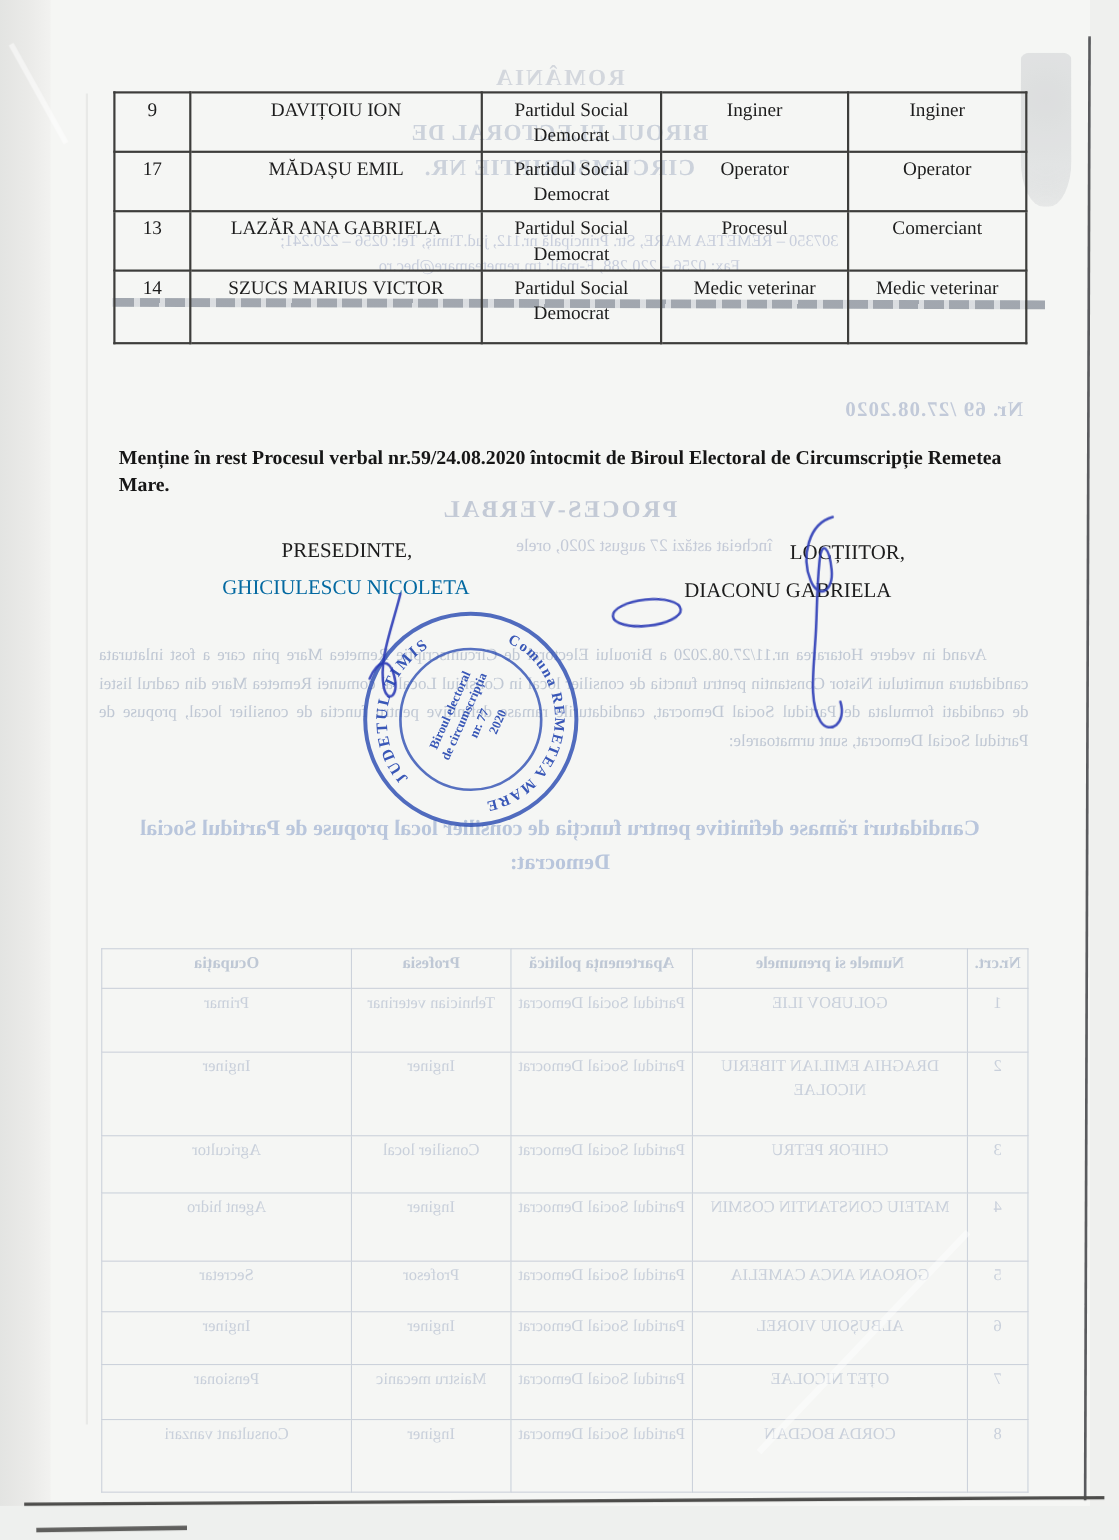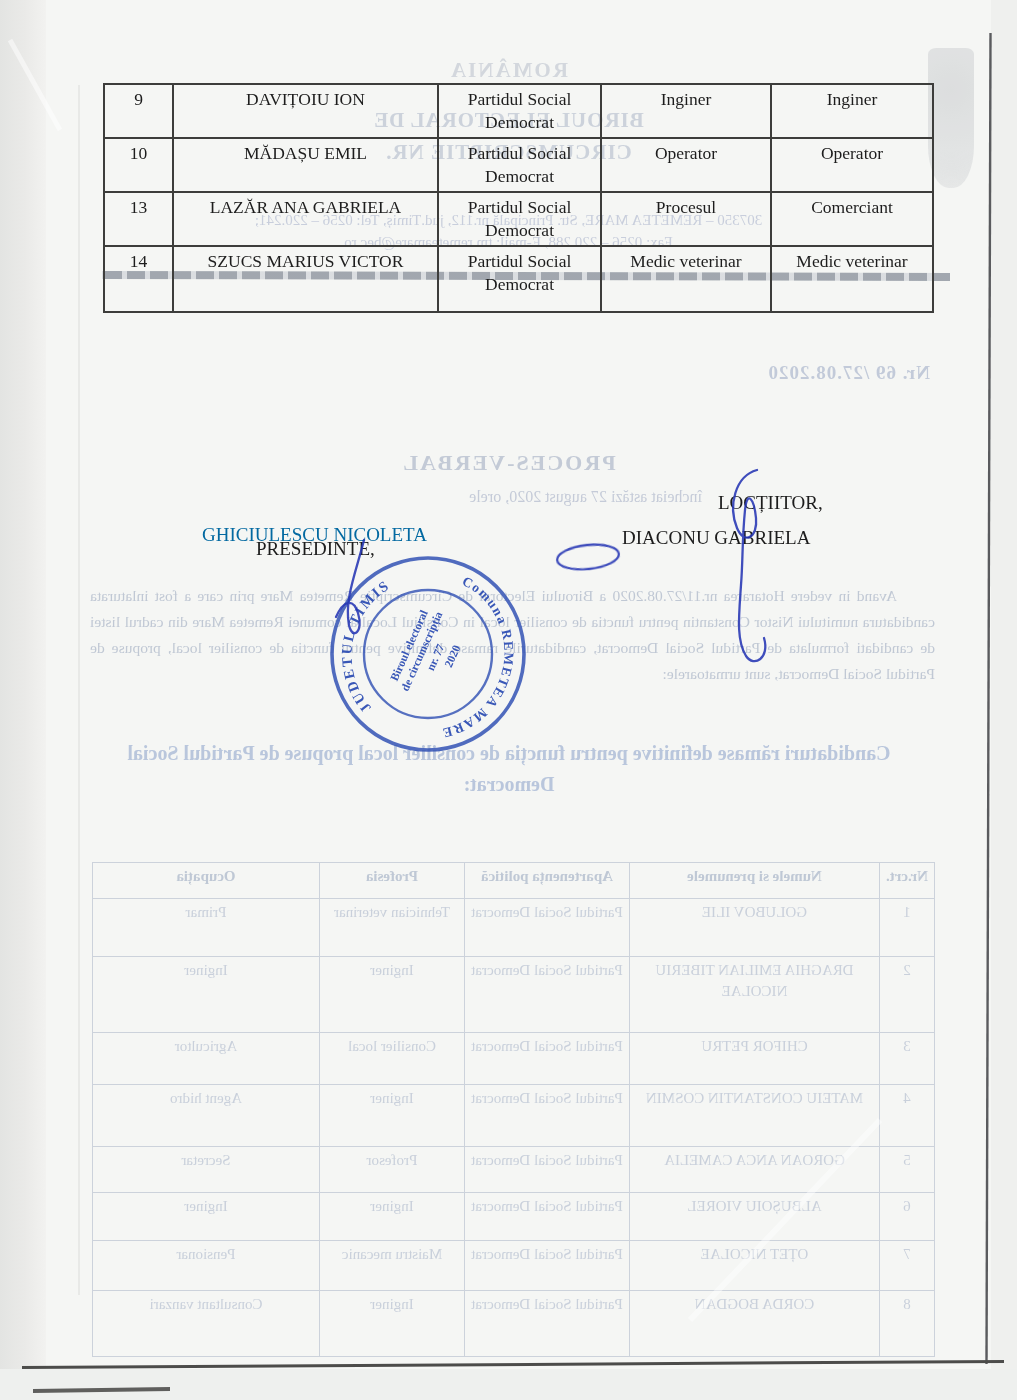--- a/index.html
+++ b/index.html
@@ -43,21 +43,21 @@
 
   
   .front{position:absolute;left:0;top:0;width:1017px;height:1400px;z-index:2;}
   table.f-table{position:absolute;left:103px;top:83px;width:829px;border-collapse:collapse;
     table-layout:fixed;font-size:17.5px;color:#1d1d1d;}
   table.f-table td{border:2px solid #3d3d3b;text-align:center;vertical-align:top;
     padding:3px 6px;line-height:23px;}
   table.f-table td.c-prof{padding:3px 28px;}
   .note{position:absolute;left:108px;top:404px;width:835px;font-size:18px;font-weight:bold;
     color:#161616;line-height:24px;}
-  .sig-title-l{position:absolute;left:256px;top:490px;font-size:19px;color:#1c1c1c;margin-top:48px;}
+  .sig-title-l{position:absolute;left:256px;top:490px;font-size:19px;color:#1c1c1c;}
   .sig-name-l{position:absolute;left:202px;top:524px;font-size:19px;color:#0369a1;}
   .sig-title-r{position:absolute;left:718px;top:492px;font-size:19px;color:#1c1c1c;}
   .sig-name-r{position:absolute;left:622px;top:527px;font-size:19px;color:#1c1c1c;}
 
   .coat-blob{position:absolute;left:928px;top:48px;width:46px;height:140px;z-index:1;
     background:radial-gradient(circle at 50% 30%,#d4d6d7 0%,#dcdedf 60%,rgba(220,222,223,0) 100%),
                radial-gradient(circle at 50% 75%,#d7d9da 0%,rgba(220,222,223,0) 90%);
     border-radius:8px 8px 45% 45%/6px 6px 30% 30%;opacity:.75;}
 
   .stamp{position:absolute;left:322px;top:548px;z-index:3;opacity:.93;}
@@ -174,21 +174,21 @@
         </colgroup>
       <tbody>
           <tr style="height:45px">
         <td>9</td>
         <td>DAVIȚOIU ION</td>
         <td>Partidul Social Democrat</td>
         <td class="c-prof">Inginer</td>
         <td>Inginer</td>
       </tr>
       <tr style="height:47px">
-        <td>10</td>
+        <td>17</td>
         <td>MĂDAȘU EMIL</td>
         <td>Partidul Social Democrat</td>
         <td class="c-prof">Operator</td>
         <td>Operator</td>
       </tr>
       <tr style="height:45px">
         <td>13</td>
         <td>LAZĂR ANA GABRIELA</td>
         <td>Partidul Social Democrat</td>
         <td class="c-prof">Procesul</td>
@@ -197,20 +197,21 @@
       <tr style="height:66px">
         <td>14</td>
         <td>SZUCS MARIUS VICTOR</td>
         <td>Partidul Social Democrat</td>
         <td class="c-prof">Medic veterinar</td>
         <td>Medic veterinar</td>
       </tr>
     </tbody>
       </table>
 
+    <div class="note">Menține în rest Procesul verbal nr.59/24.08.2020 întocmit de Biroul Electoral de Circumscripție Remetea Mare.</div>
 
     <div class="sig-title-l">PRESEDINTE,</div>
     <div class="sig-name-l">GHICIULESCU NICOLETA</div>
     <div class="sig-title-r">LOCȚIITOR,</div>
     <div class="sig-name-r">DIACONU GABRIELA</div>
   </div>
 
   <svg class="stamp" width="212" height="212" viewBox="-106 -106 212 212">
     <defs>
       <path id="ringpath" d="M -53.2 57 A 78 78 0 0 1 53.2 -57 A 78 78 0 0 1 -53.2 57"></path>

